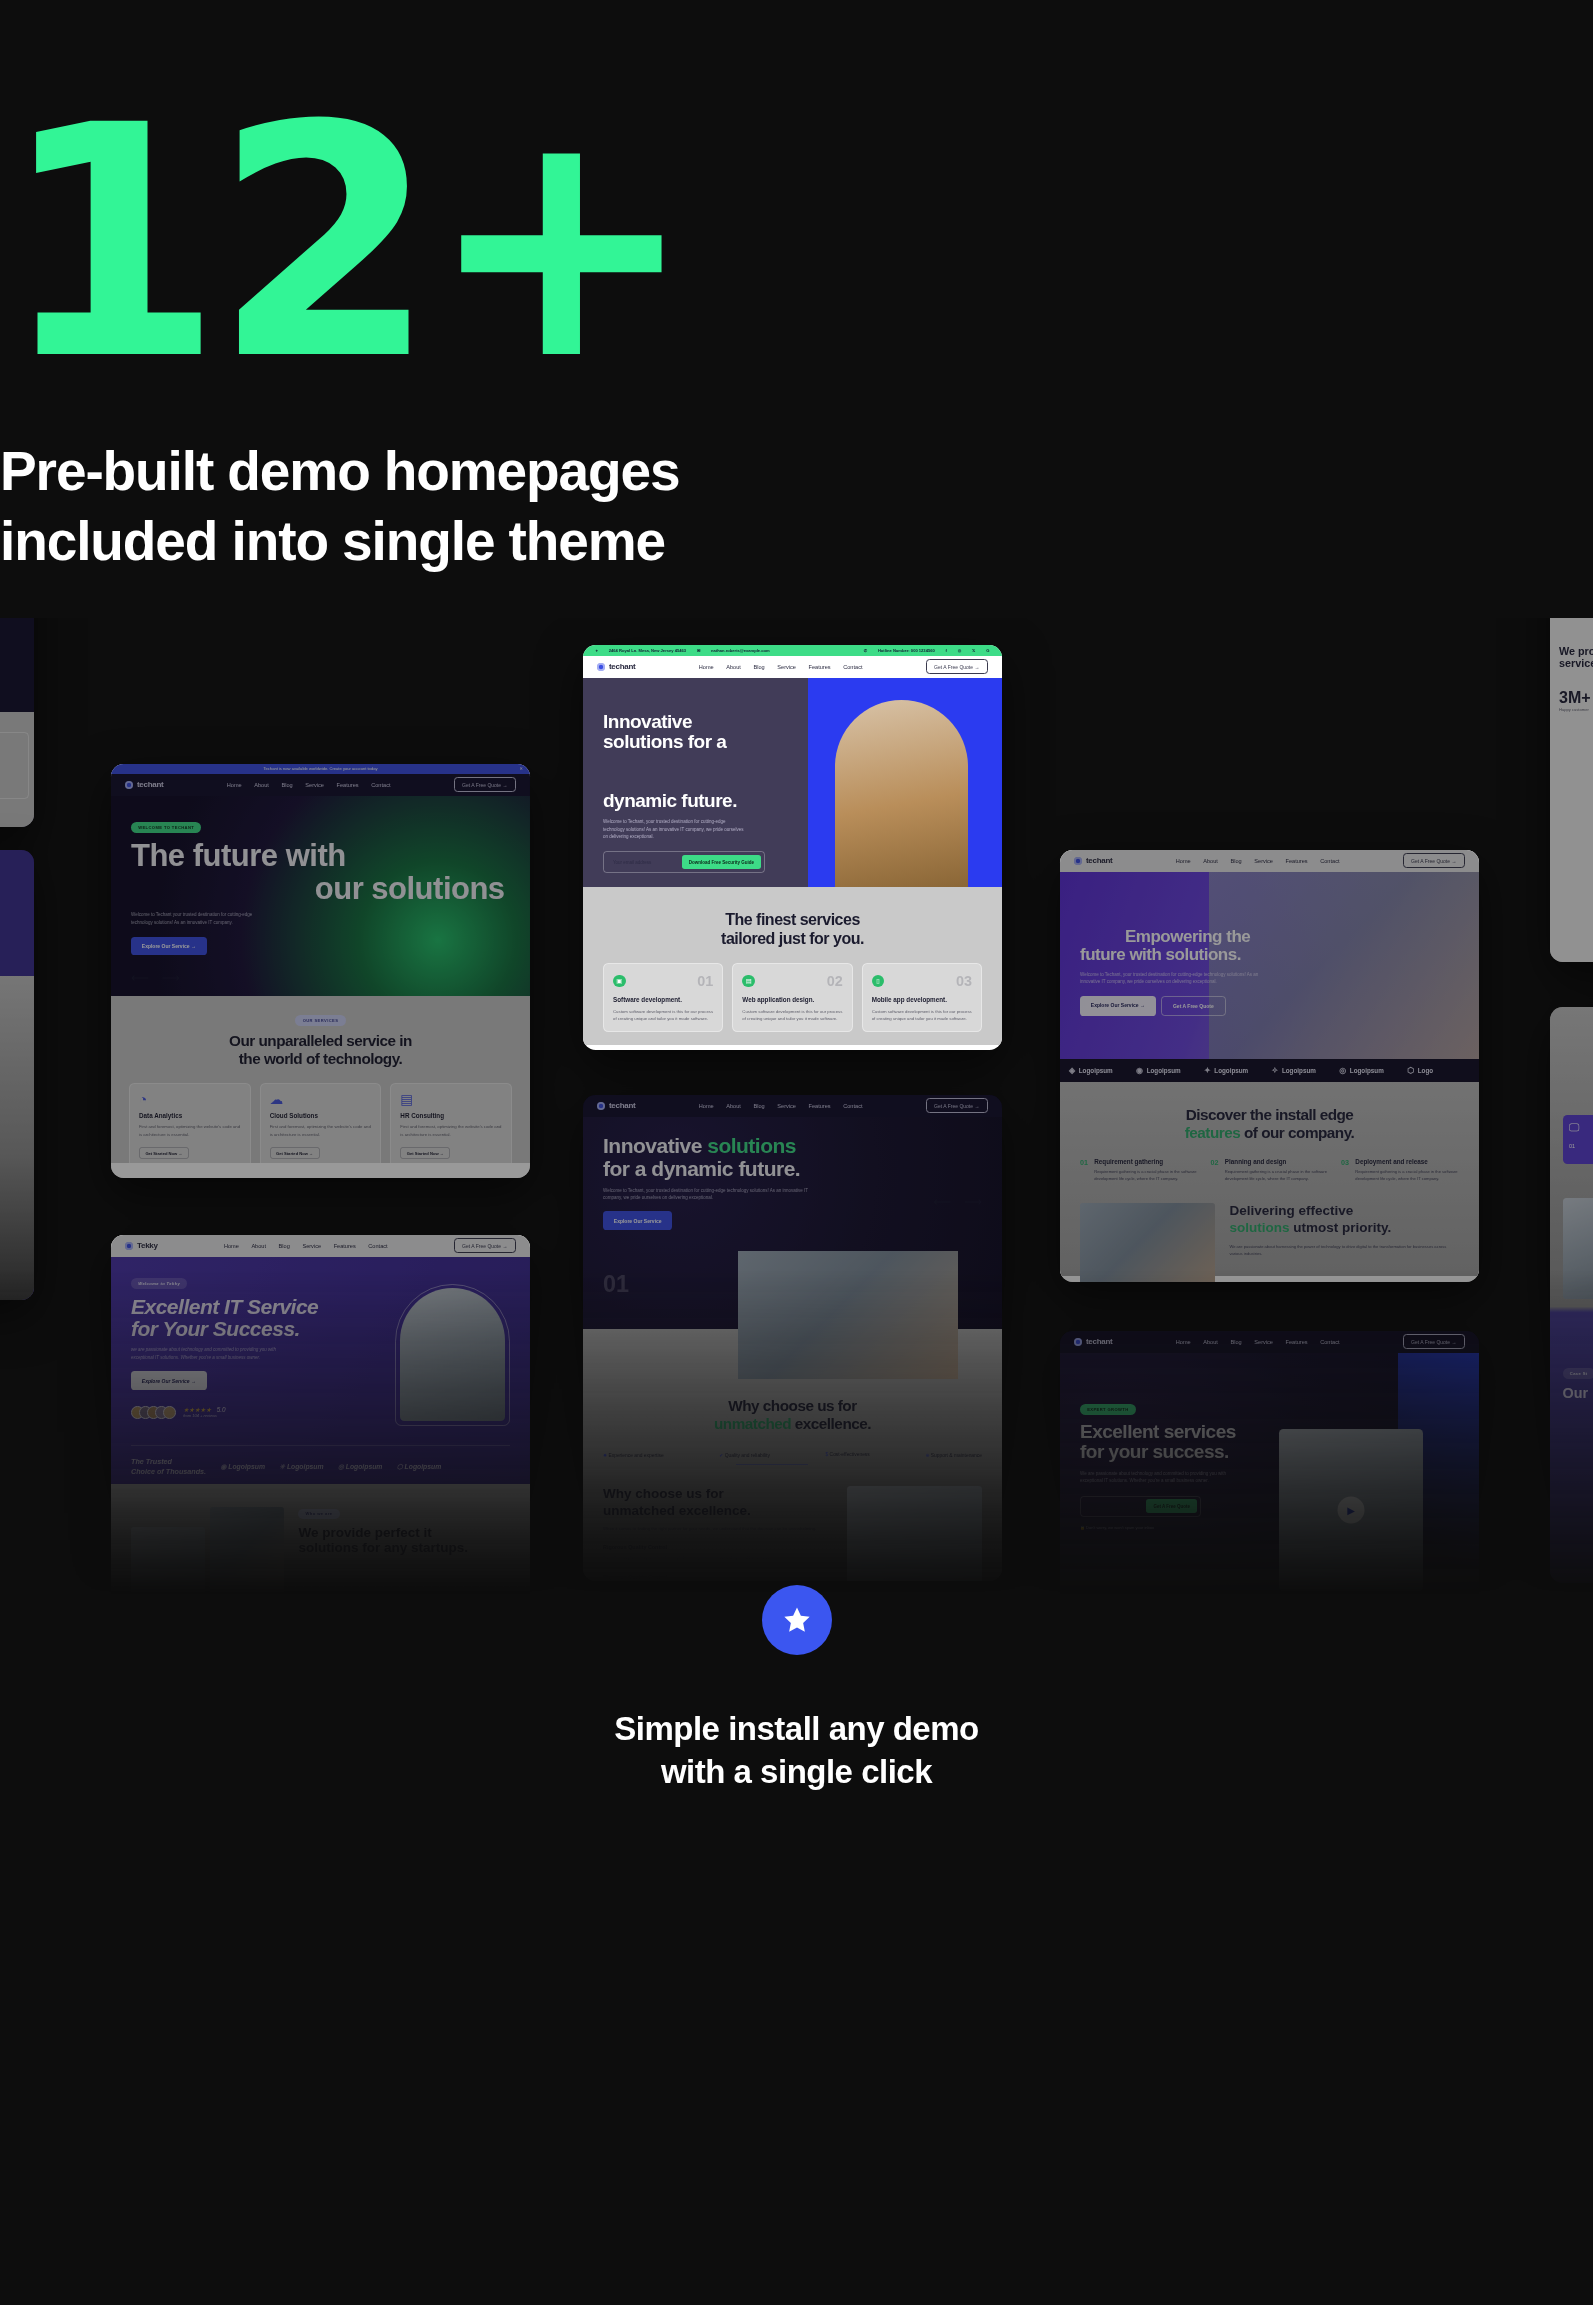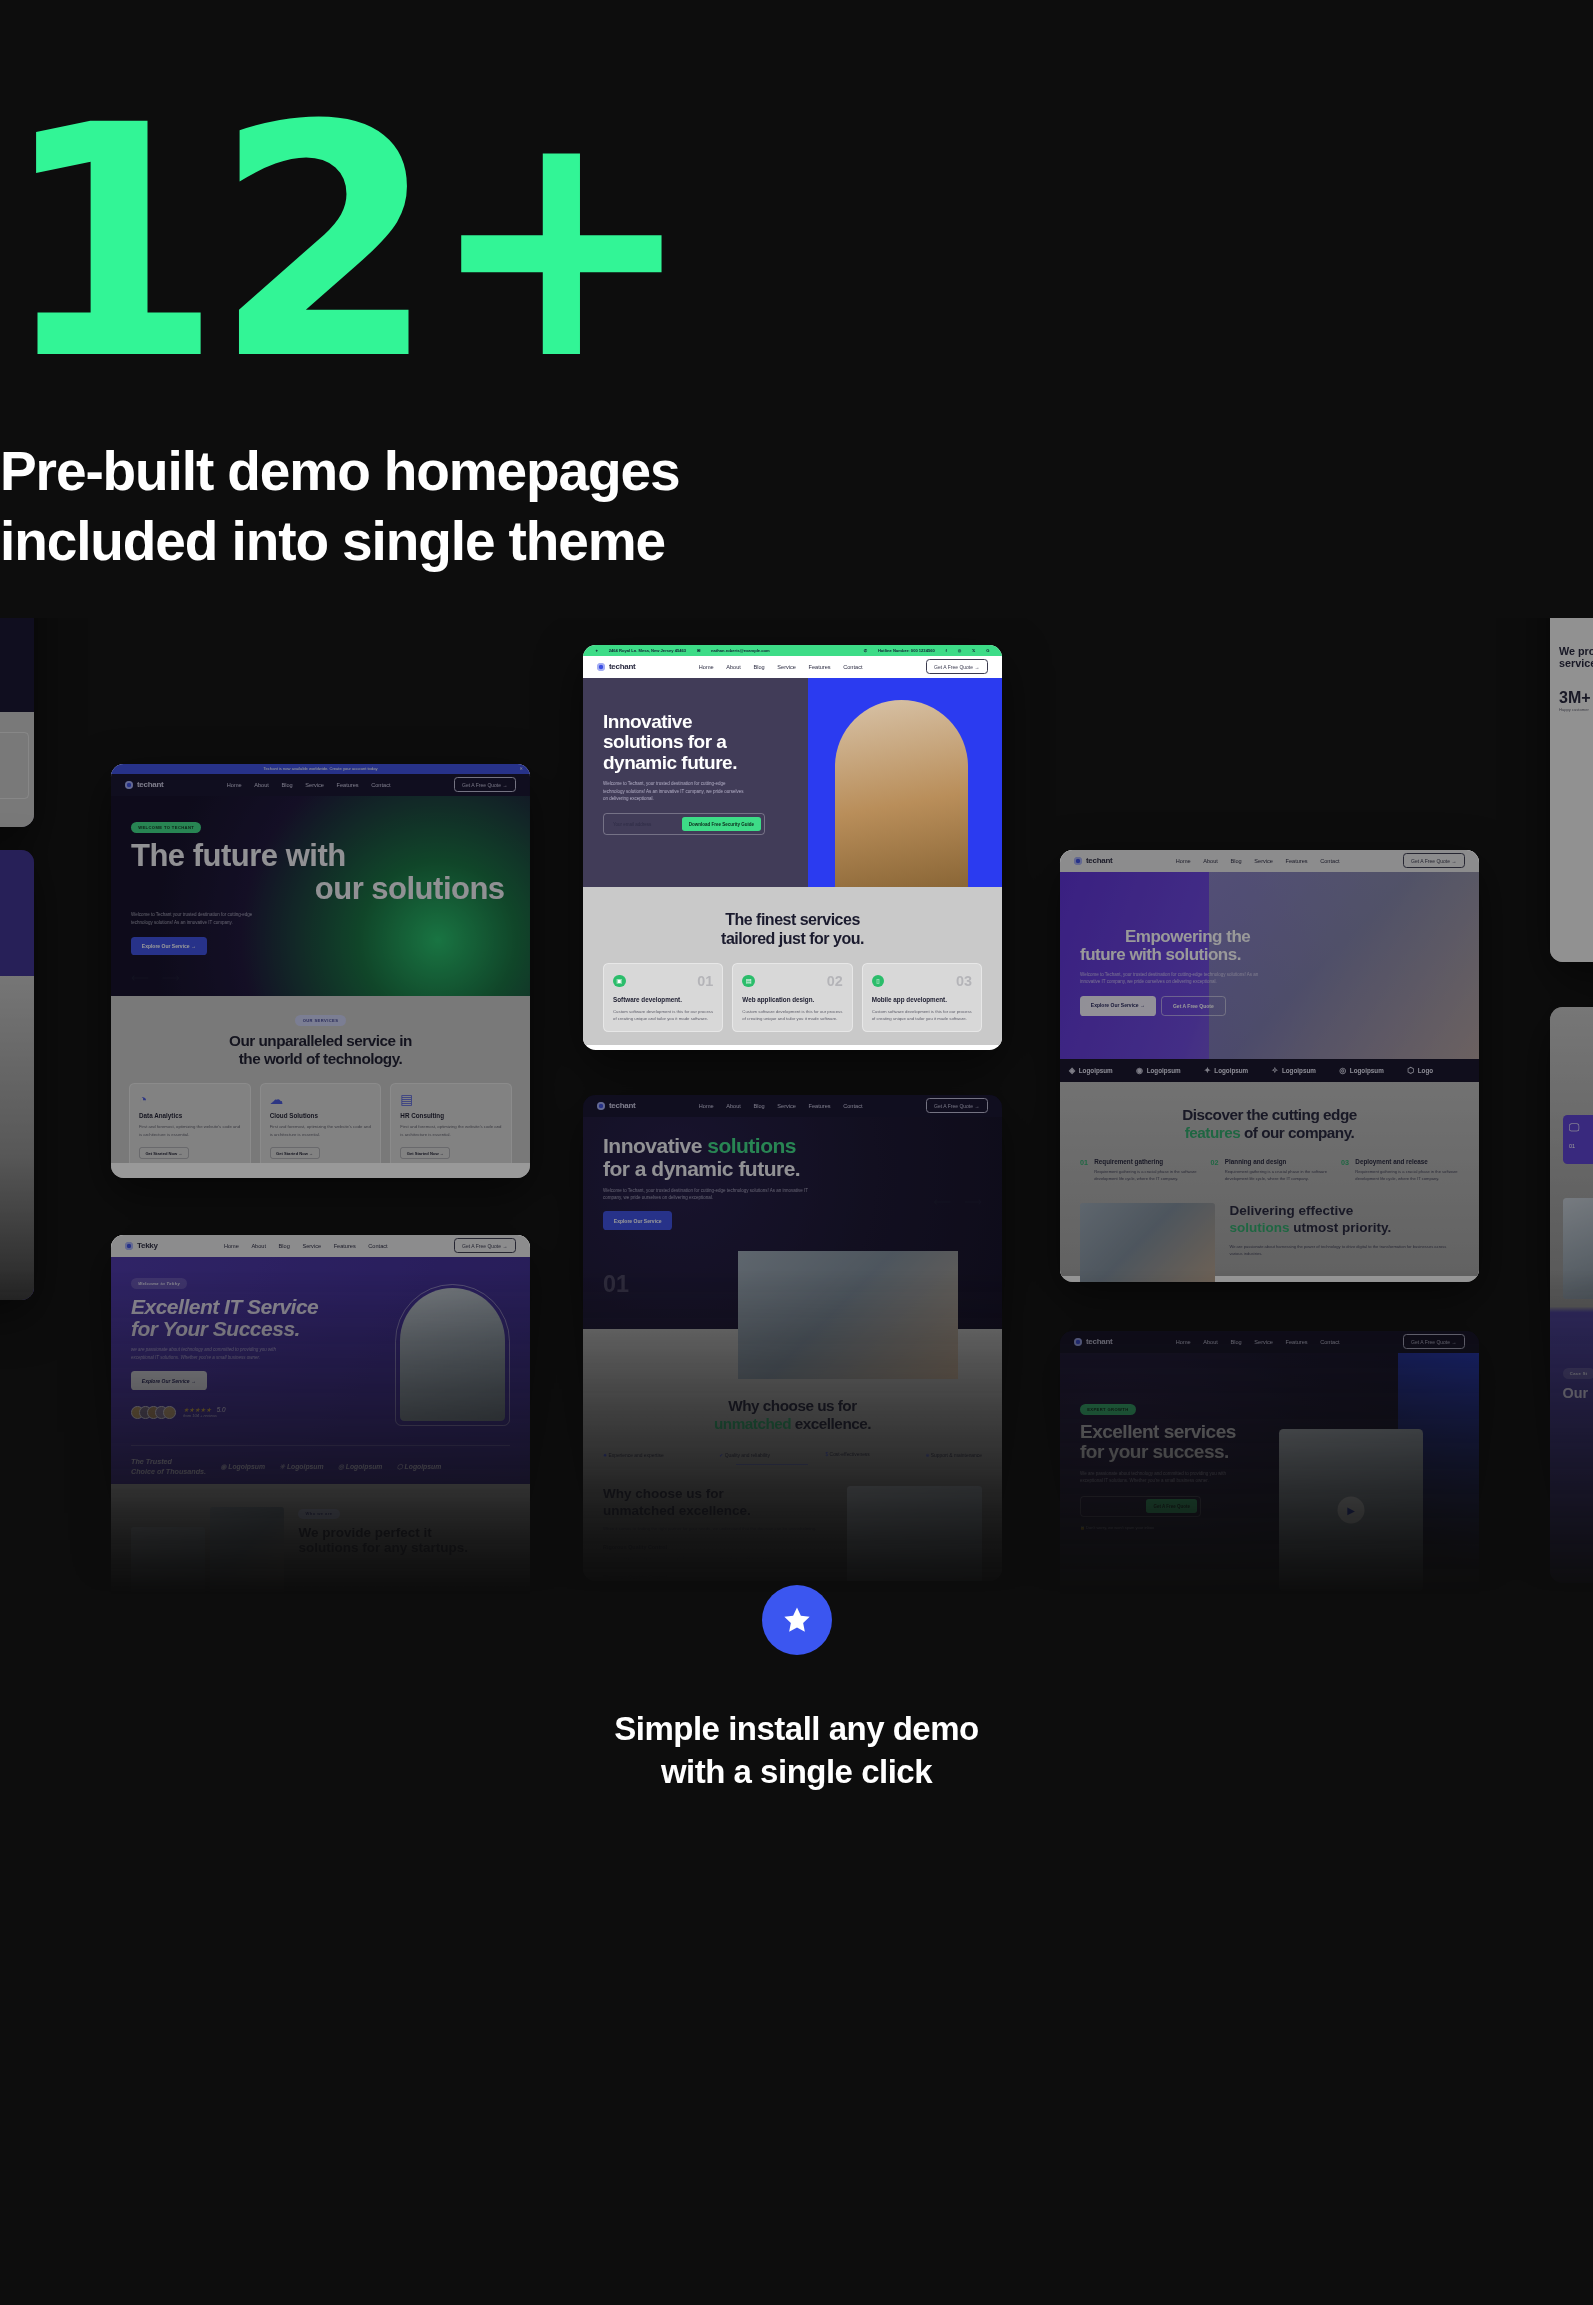--- a/index.html
+++ b/index.html
@@ -352,21 +352,21 @@
         <li>Features</li>
         <li>Contact</li>
       </ul>
       <div class="quote-btn">Get A Free Quote  →</div>
     </div>
     <div style="position:relative; height:209px; background:#413c58; padding:34px 0 0 20px; overflow:hidden;">
       <div style="position:absolute; right:0; top:0; width:194px; height:100%; background:#2b3bf0;"></div>
       <div class="imgph portrait" style="position:absolute; right:34px; bottom:0; width:133px; height:187px; border-radius:67px 67px 0 0;"></div>
       <div class="h1" style="position:relative; font-size:19px; color:#fff;">Innovative</div>
       <div class="h1" style="position:relative; font-size:19px; color:#fff;">solutions for a</div>
-      <div class="h1" style="position:relative; font-size:19px; color:#fff;">dynamic future.</div>
+      <div class="h1" style="position:relative; font-size:19px; color:#fff;margin-top:38px;">dynamic future.</div>
       <div class="p" style="position:relative; font-size:4.5px; width:144px; margin-top:7.2px; color:#ddd9ef;">Welcome to Techant, your trusted destination for cutting-edge technology solutions! As an innovative IT company, we pride ourselves on delivering exceptional.</div>
       <div class="emailrow" style="position:relative; margin-top:10.8px;">
         <span class="ph">Your email address</span>
         <span class="go">Download Free Security Guide</span>
       </div>
     </div>
     <div class="light-sec" style="padding:23.4px 20px 0; height:158px;">
       <div class="sec-title" style="font-size:16px;">The finest services</div>
       <div class="sec-title" style="font-size:16px;">tailored just for you.</div>
       <div class="cardrow" style="margin-top:14.4px;">
@@ -489,21 +489,21 @@
     </div>
     <div class="logostrip">
       <span><span class="ic">◈</span><span>Logoipsum</span></span>
       <span><span class="ic">◉</span><span>Logoipsum</span></span>
       <span><span class="ic">✦</span><span>Logoipsum</span></span>
       <span><span class="ic">✧</span><span>Logoipsum</span></span>
       <span><span class="ic">◎</span><span>Logoipsum</span></span>
       <span><span class="ic">⬡</span><span>Logo</span></span>
     </div>
     <div style="background:linear-gradient(to bottom,#bcbcbc,#a0a0a0); height:194px; padding:23.4px 20px 0;">
-      <div class="sec-title" style="font-size:15.3px; color:#23233a;">Discover the cutting edge</div>
+      <div class="sec-title" style="font-size:15.3px; color:#23233a;">Discover the install edge</div>
       <div class="sec-title" style="font-size:15.3px; color:#23233a;">
         <span style="color:#2ea86a;">features</span><span> of our company.</span>
       </div>
       <div style="display:flex; gap:12.6px; margin-top:15.3px;">
         <div style="flex:1; display:flex; gap:6.3px;">
           <span style="color:#2ea86a; font-size:7.2px; font-weight:700;">01</span>
           <div>
             <div style="font-size:6.3px; font-weight:700; color:#23233a;">Requirement gathering</div>
             <div style="font-size:4.1px; color:#3e3e55; margin-top:4.5px; line-height:1.7;">Requirement gathering is a crucial phase in the software development life cycle, where the IT company.</div>
           </div>

